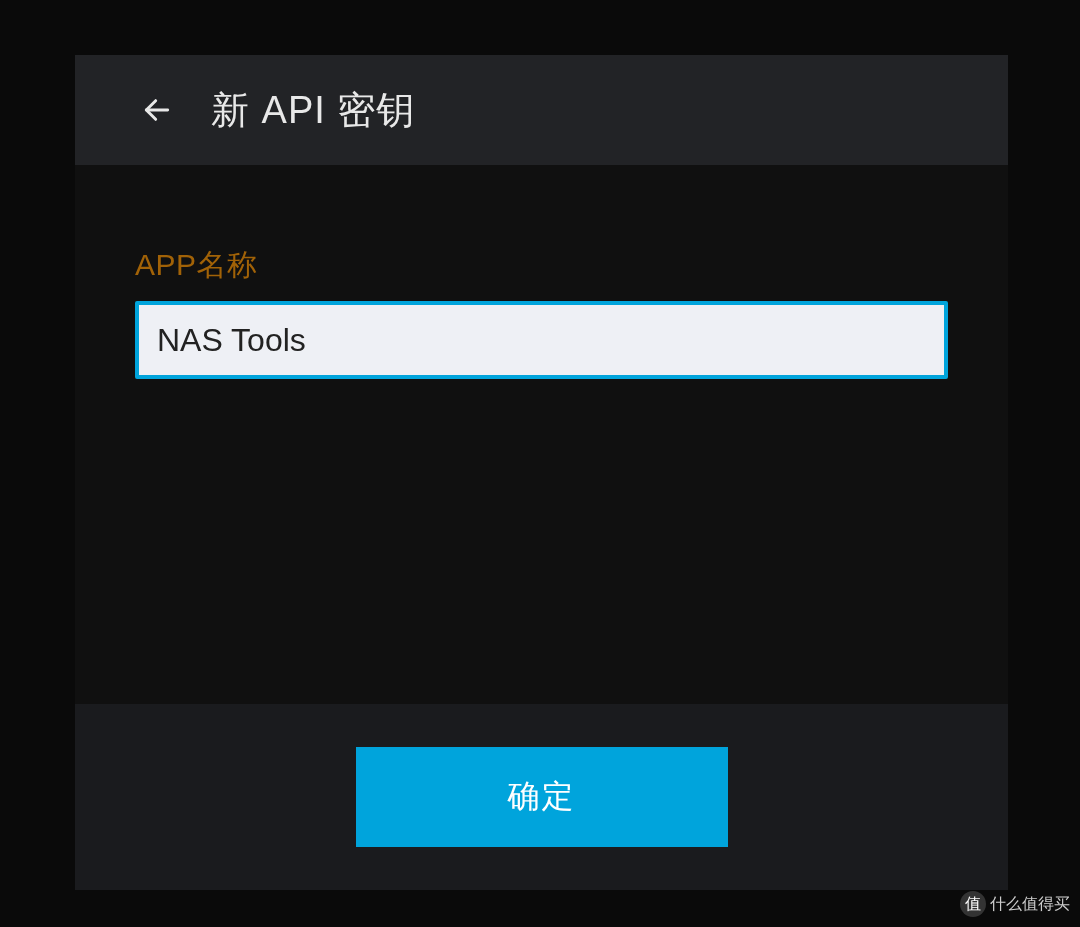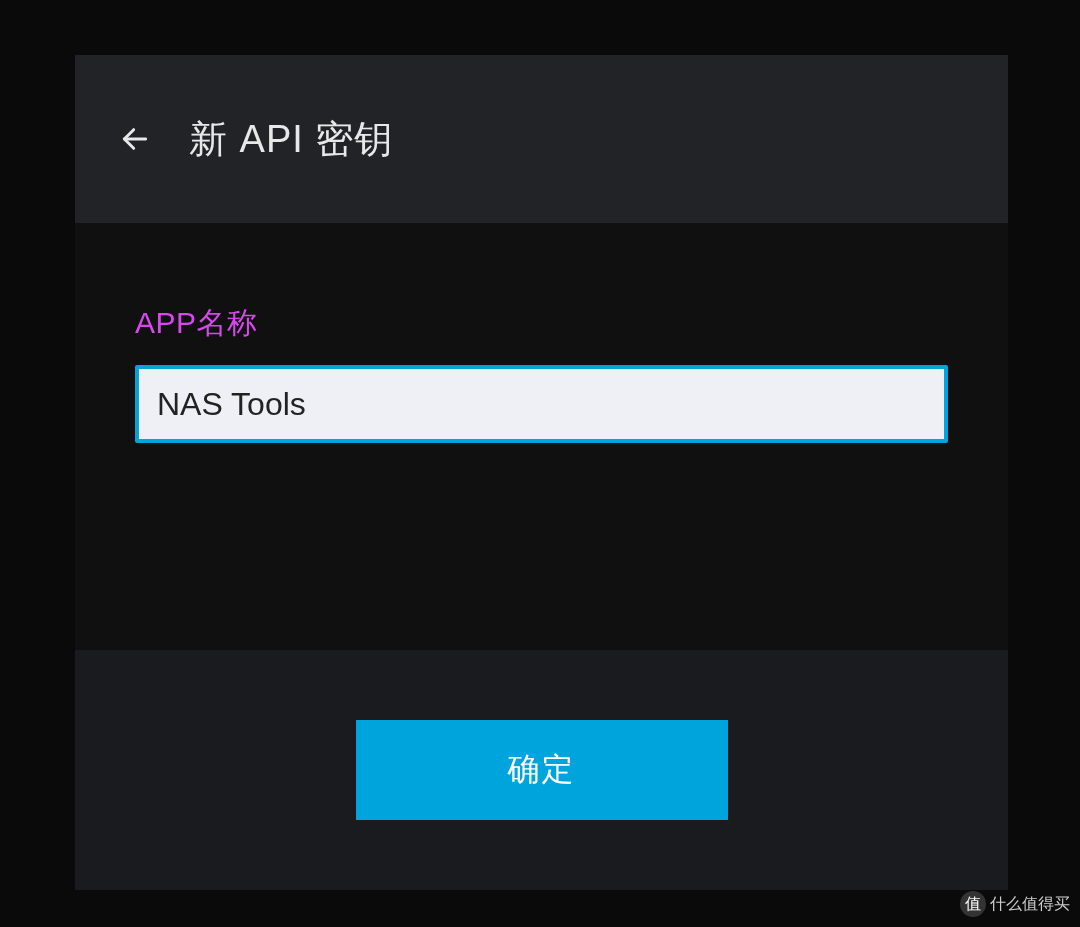--- a/index.html
+++ b/index.html
@@ -20,24 +20,24 @@
       left: 75px;
       top: 55px;
       width: 933px;
       height: 835px;
       background-color: #101010;
       display: flex;
       flex-direction: column;
     }
     .dialog-header {
       background-color: #222326;
-      height: 168px;
+      height: 110px;
       display: flex;
       align-items: center;
-      padding-left: 36px;
+      padding-left: 58px;
       gap: 30px;
     }
     .back-btn {
       width: 48px;
       height: 48px;
       display: flex;
       align-items: center;
       justify-content: center;
       cursor: pointer;
       color: #e8e8e8;
@@ -51,24 +51,24 @@
       color: #e8e8e8;
       font-size: 38px;
       font-weight: 400;
       letter-spacing: 1px;
     }
     .dialog-body {
       flex: 1;
       padding: 80px 60px 40px 60px;
     }
     .field-label {
-      color: #d946ef;
+      color: #a16207;
       font-size: 30px;
       font-weight: 400;
-      margin-bottom: 21px;
+      margin-bottom: 15px;
       letter-spacing: 0.5px;
     }
     .field-input {
       width: 100%;
       height: 78px;
       background-color: #eef0f5;
       border: 4px solid #00a4dc;
       color: #222;
       font-size: 32px;
       padding: 8px 18px;
@@ -77,21 +77,21 @@
       border-radius: 2px;
     }
     .field-hint {
       color: #888;
       font-size: 28px;
       margin-top: 20px;
       letter-spacing: 0.5px;
     }
     .dialog-footer {
       background-color: #1a1b1e;
-      height: 240px;
+      height: 186px;
       display: flex;
       align-items: center;
       justify-content: center;
     }
     .ok-btn {
       background-color: #00a4dc;
       border: none;
       color: #ffffff;
       font-size: 32px;
       width: 372px;

